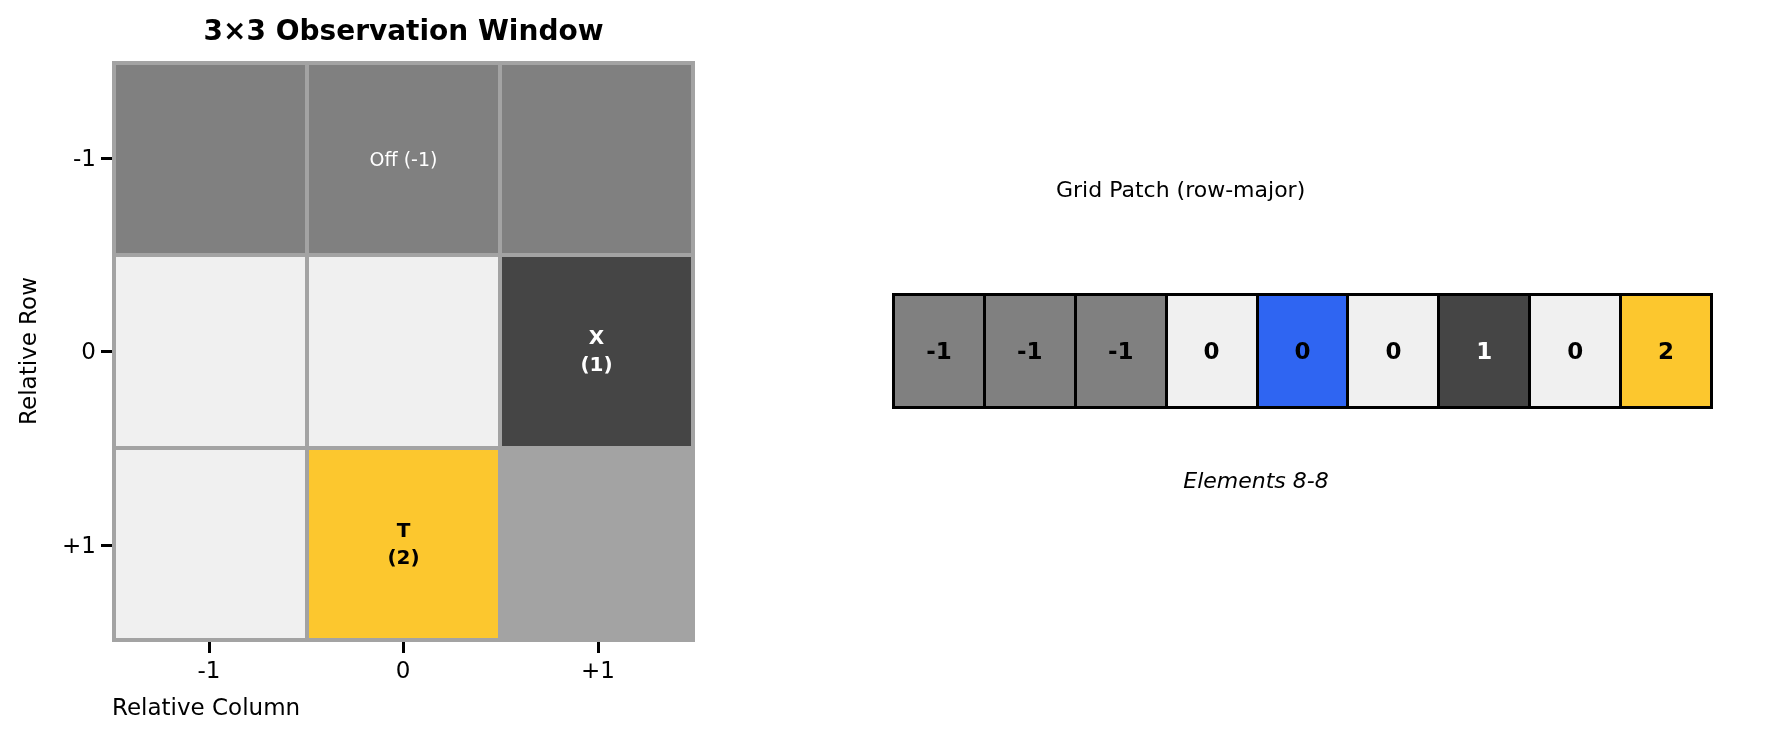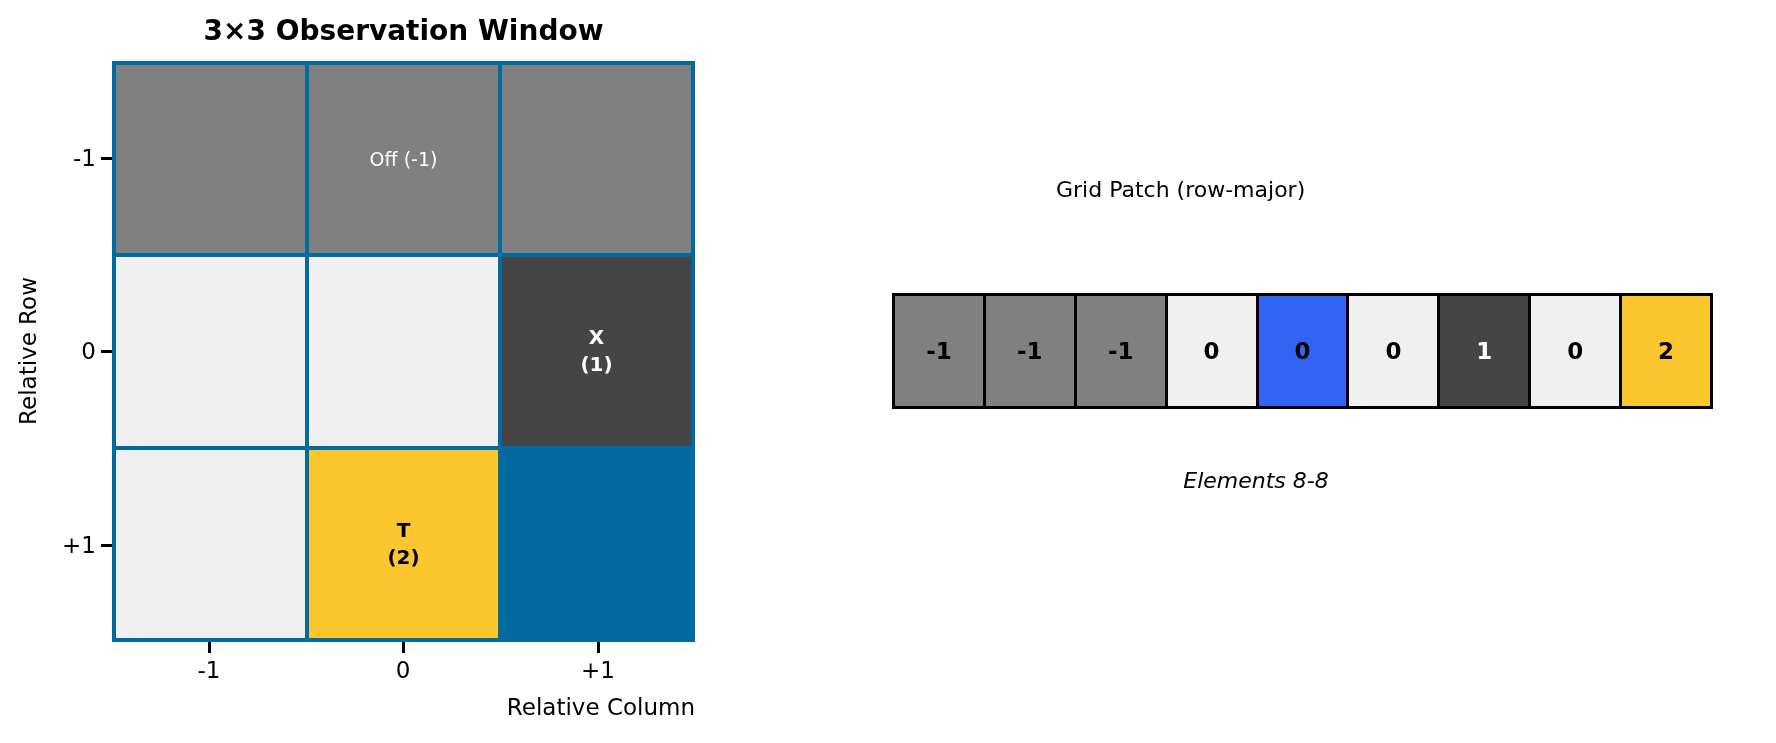--- a/index.html
+++ b/index.html
@@ -26,21 +26,21 @@
   .right-title { left: 892px; top: 14px; width: 821px; }
 
   
   .obs-grid {
     position: absolute;
     left: 112px; top: 61px;
     width: 583px; height: 581px;
     display: grid;
     grid-template-columns: repeat(3, 1fr);
     grid-template-rows: repeat(3, 1fr);
-    background: #0369a1;
+    background: #a3a3a3;
     padding: 4px;
     gap: 4px;
   }
   .obs-cell {
     display: flex;
     flex-direction: column;
     align-items: center;
     justify-content: center;
     text-align: center;
   }
@@ -70,21 +70,21 @@
     top: 656px;
   }
   .xtick-mark {
     position: absolute;
     top: 642px; height: 11px; width: 3px;
     background: #000;
   }
   .xaxis-label {
     position: absolute;
     left: 112px; top: 694px; width: 583px;
-    text-align: right;
+    text-align: left;
     font-size: 23px;
   }
   .yaxis-label {
     position: absolute;
     left: 28px; top: 351px;
     transform: translate(-50%, -50%) rotate(-90deg);
     font-size: 23px;
     white-space: nowrap;
   }
 

